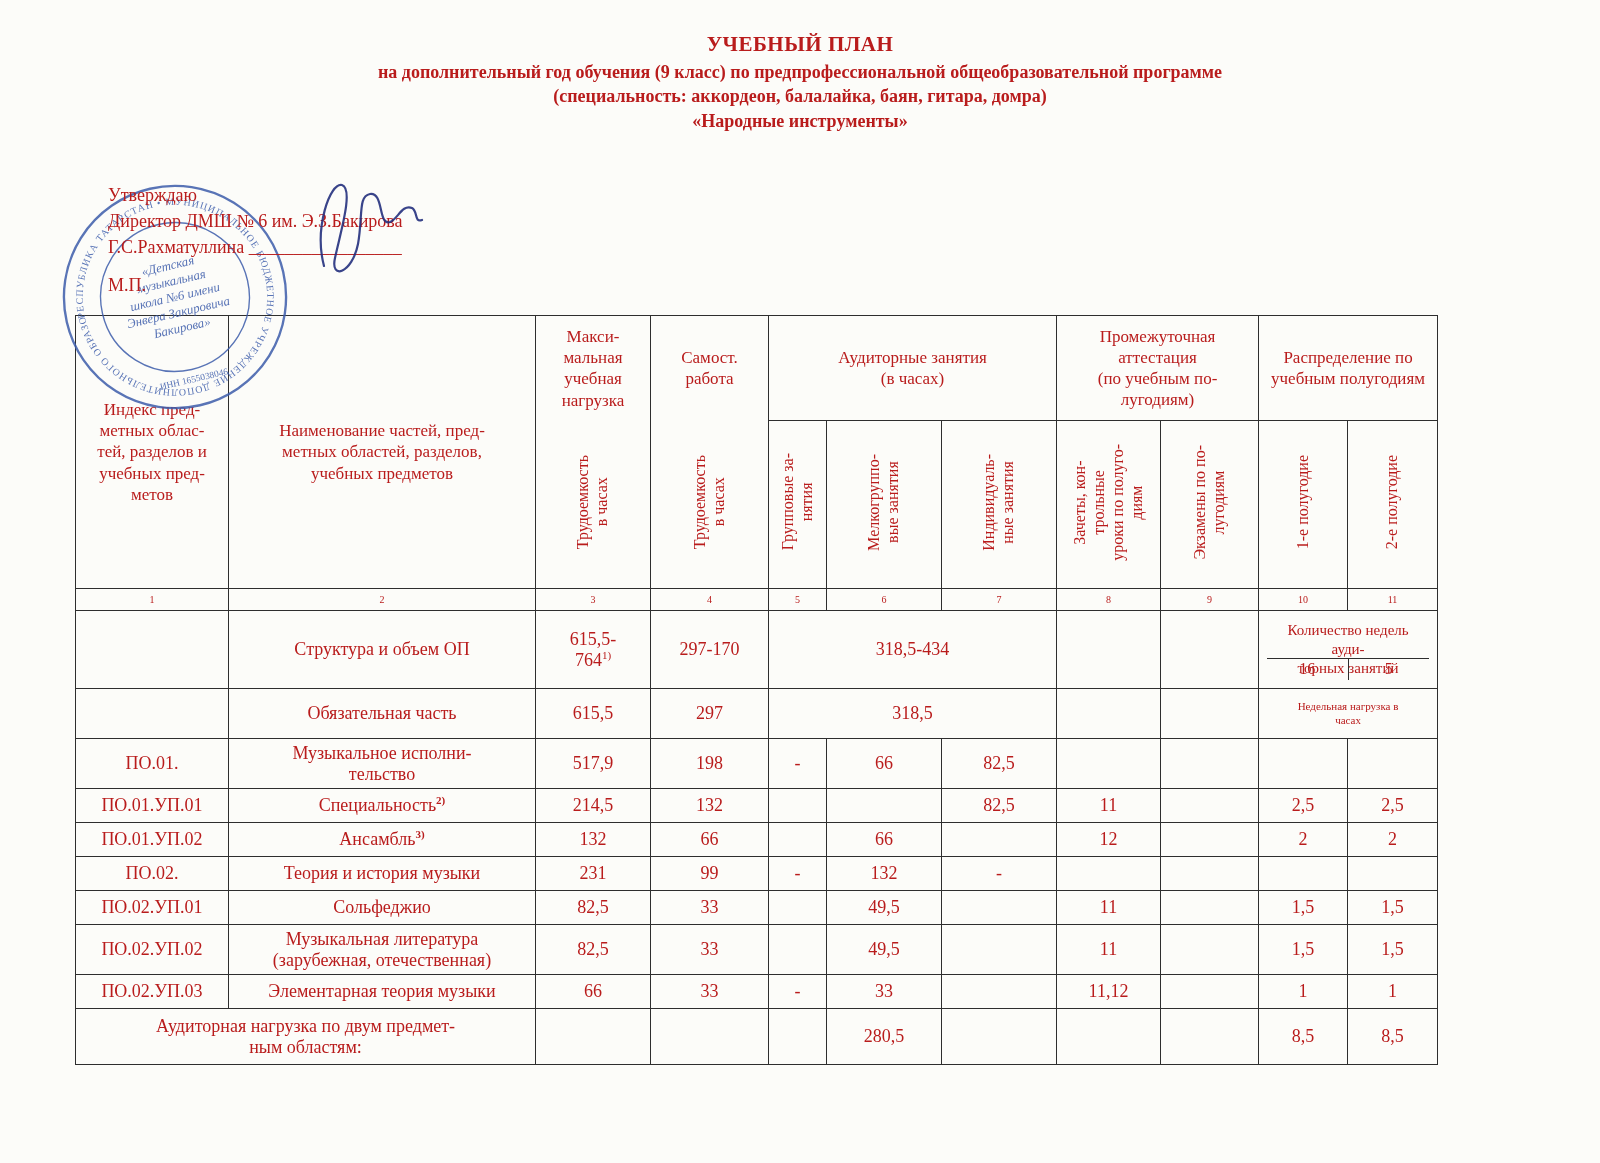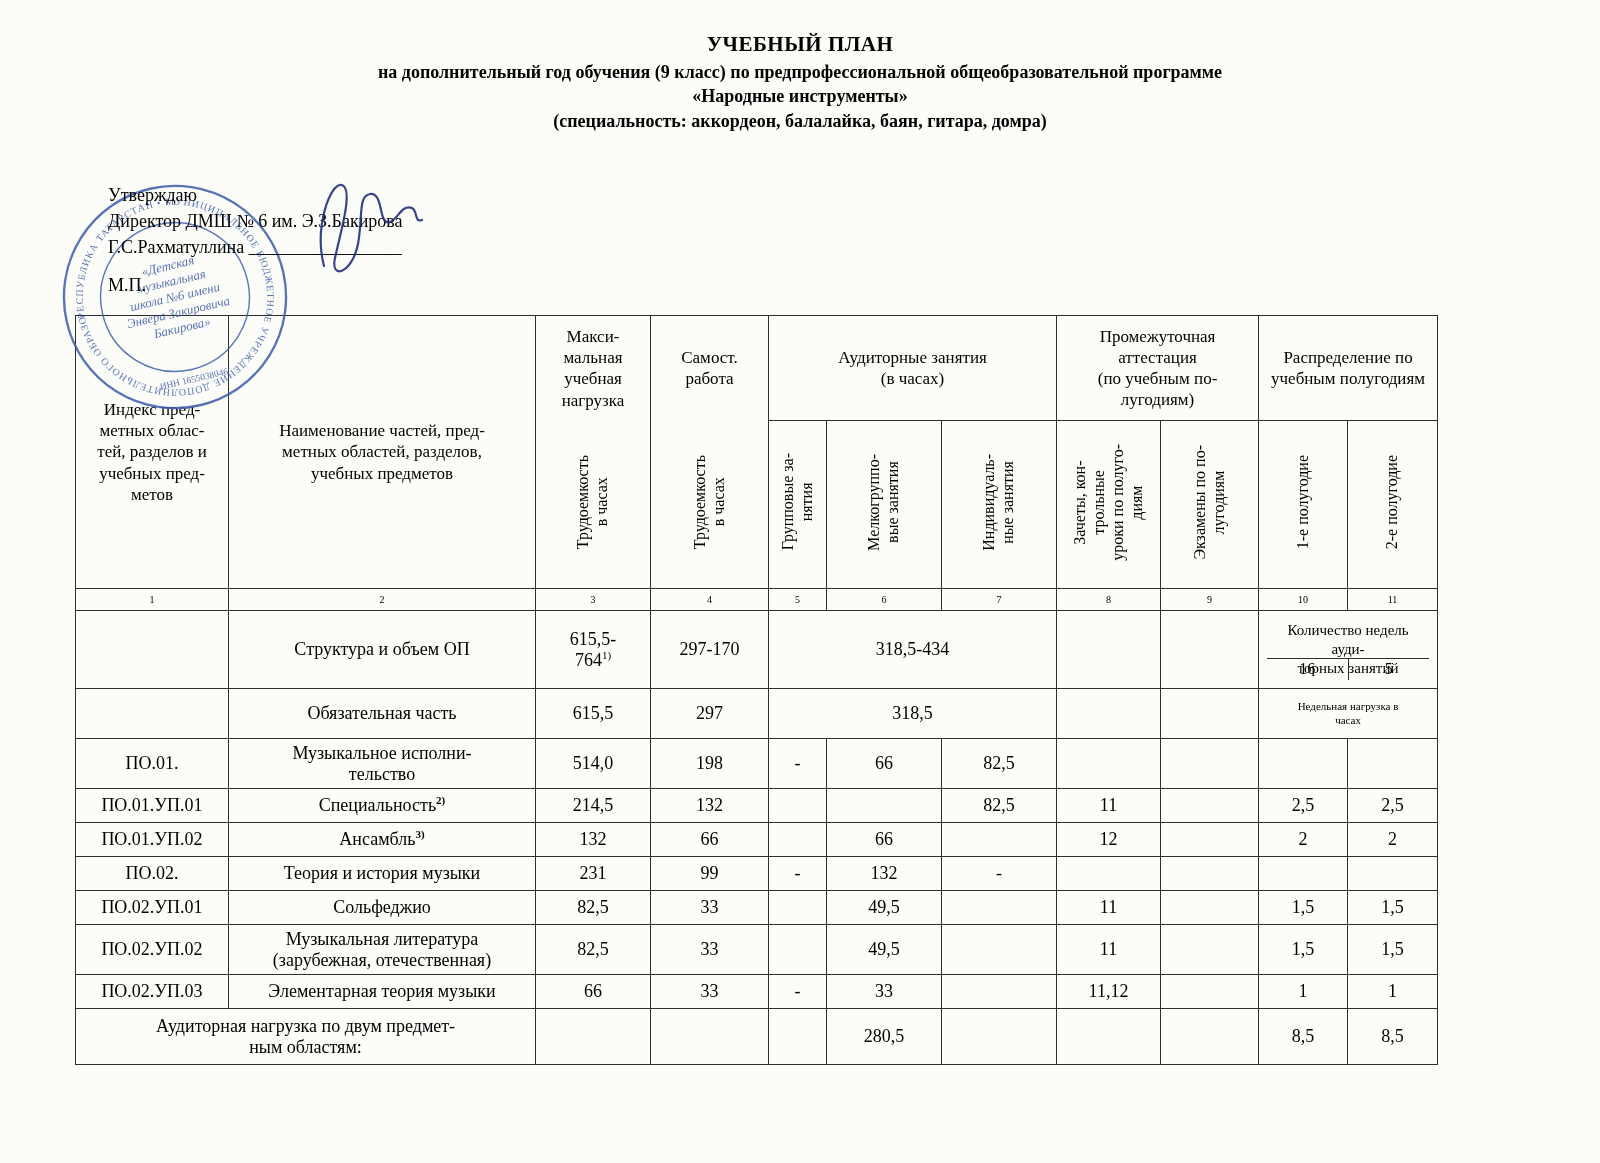--- a/index.html
+++ b/index.html
@@ -1,21 +1,21 @@
 <!DOCTYPE html>
 <html><head>
 <meta charset="utf-8">
 <style>
   * { box-sizing: border-box; }
   html,body { margin:0; padding:0; }
   body { background:#d8d6d0; }
   .page {
     position:relative; width:1600px; height:1163px;
     background:#fcfcf9; overflow:hidden;
-    font-family:"Liberation Serif", serif; color:#000000;
+    font-family:"Liberation Serif", serif; color:#b91c1c;
   }
   [data-bind] { white-space: pre-line; }
 
   
   .titles { position:absolute; top:32px; left:0; width:100%; text-align:center; font-weight:700; }
   .titles .t1 { font-size:21px; margin-bottom:3px; letter-spacing:.5px; }
   .titles .t  { font-size:18px; line-height:1.35; }
 
   
   .approval { position:absolute; left:108px; top:182px; font-size:18px; line-height:1.45; z-index:3; }
@@ -60,22 +60,22 @@
   .mid17 { font-size:11px; line-height:1.25; }
 </style>
 </head>
 <body>
 
 <div class="page">
 
   <div class="titles">
     <div class="t1" data-bind="title.l1">УЧЕБНЫЙ ПЛАН</div>
     <div class="t" data-bind="title.l2">на дополнительный год обучения (9 класс)  по предпрофессиональной общеобразовательной программе</div>
+    <div class="t" data-bind="title.l5">(специальность: аккордеон, балалайка, баян, гитара, домра)</div>
     <div class="t" data-bind="title.l4">«Народные инструменты»</div>
-    <div class="t" data-bind="title.l5">(специальность: аккордеон, балалайка, баян, гитара, домра)</div>
   </div>
 
   <div class="approval">
     <div data-bind="approval.approve">Утверждаю</div>
     <div data-bind="approval.director">Директор ДМШ № 6 им. Э.З.Бакирова</div>
     <div data-bind="approval.signature_line">Г.С.Рахматуллина _________________</div>
     <div class="mp" data-bind="approval.mp">М.П.</div>
   </div>
 
   <svg class="stamp" viewBox="0 0 240 240" aria-hidden="true">
@@ -201,21 +201,21 @@
           <td></td>
           <td></td>
           <td colspan="2" class="mid17" data-bind="table.rows.mandatory.right">Недельная нагрузка в
 часах</td>
         </tr>
 
         <tr class="rh50">
           <td class="b" data-bind="table.rows.po01.index">ПО.01.</td>
           <td class="b" data-bind="table.rows.po01.name">Музыкальное исполни-
 тельство</td>
-          <td class="b" data-bind="table.rows.po01.max">514,0</td>
+          <td class="b" data-bind="table.rows.po01.max">517,9</td>
           <td class="b" data-bind="table.rows.po01.self">198</td>
           <td class="b" data-bind="table.rows.po01.group">-</td>
           <td class="b" data-bind="table.rows.po01.small">66</td>
           <td class="b" data-bind="table.rows.po01.ind">82,5</td>
           <td></td>
           <td></td>
           <td></td>
           <td></td>
         </tr>
 

